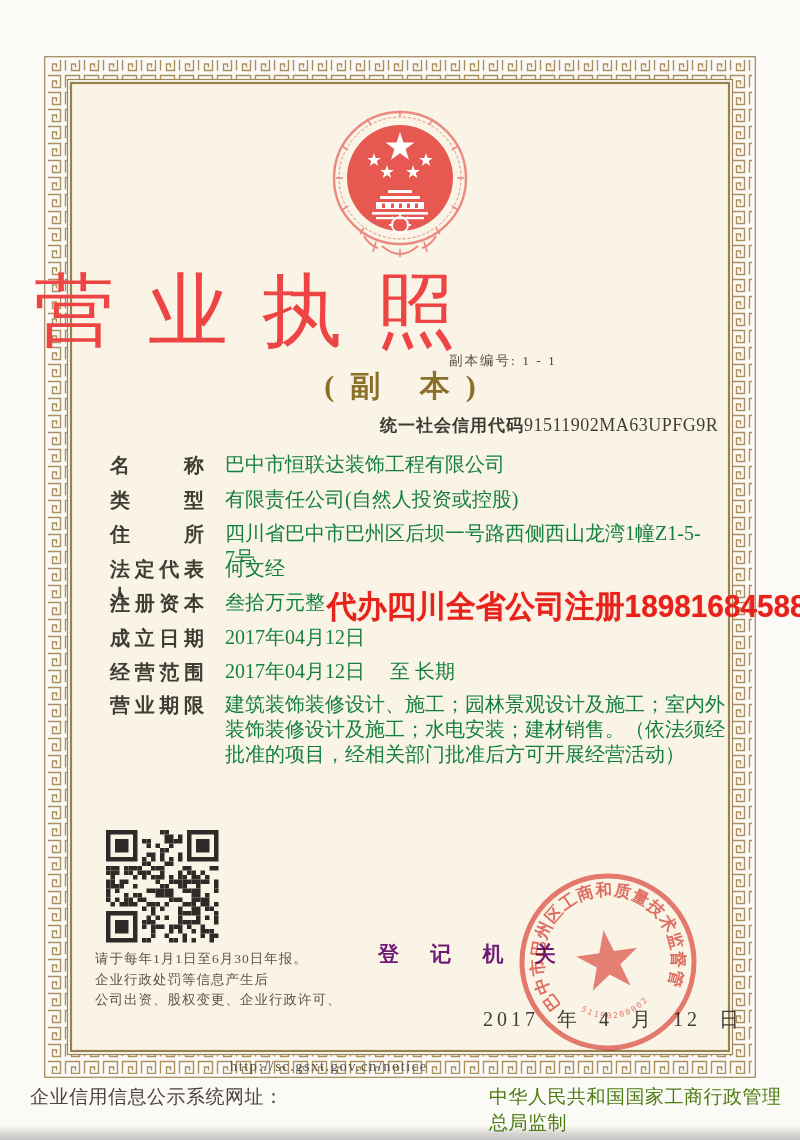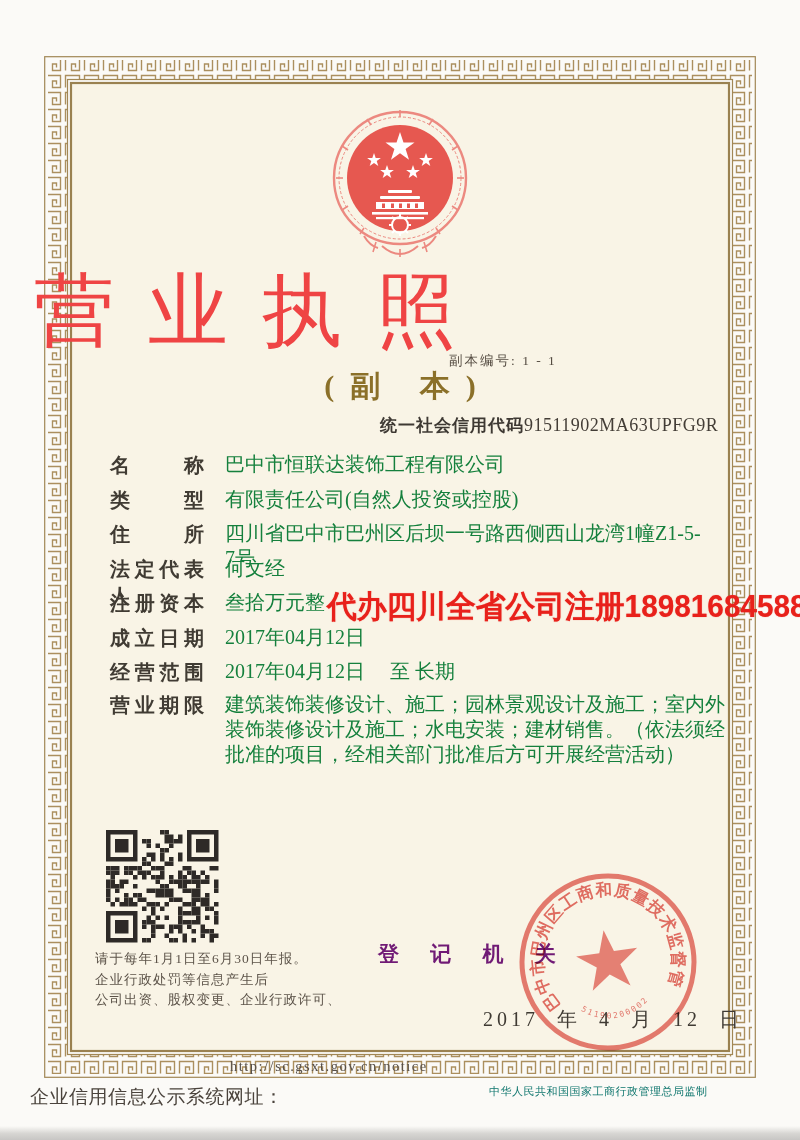--- a/index.html
+++ b/index.html
@@ -57,21 +57,21 @@
   .authority{left:378px;top:940px;font-size:21px;font-weight:bold;color:#701a75;
     letter-spacing:13px;white-space:nowrap;}
   .date-line{left:483px;top:1006px;font-size:20px;color:#3f3a33;
     letter-spacing:4px;word-spacing:9px;white-space:nowrap;z-index:5;}
   .seal{left:512px;top:866px;z-index:6;mix-blend-mode:multiply;opacity:.92;}
 
   
   .border-url{left:186px;top:1058px;font-size:14.5px;color:#57504a;
     letter-spacing:1.5px;z-index:4;white-space:nowrap;margin-left:44px;}
   .footer-left{left:30px;top:1084px;font-size:19px;color:#4a433c;letter-spacing:.5px;}
-  .footer-right{left:489px;top:1084px;font-size:11px;color:#0f766e;letter-spacing:.5px;}
+  .footer-right{left:489px;top:1084px;font-size:19px;color:#4d7c0f;letter-spacing:.5px;}
 </style>
 </head>
 <body>
 
 <div class="abs smudge"></div>
 <div class="abs scan-bottom-edge"></div>
 
 <div class="abs doc-inner"></div>
 
 <svg class="abs frame-svg" width="712" height="1022">

